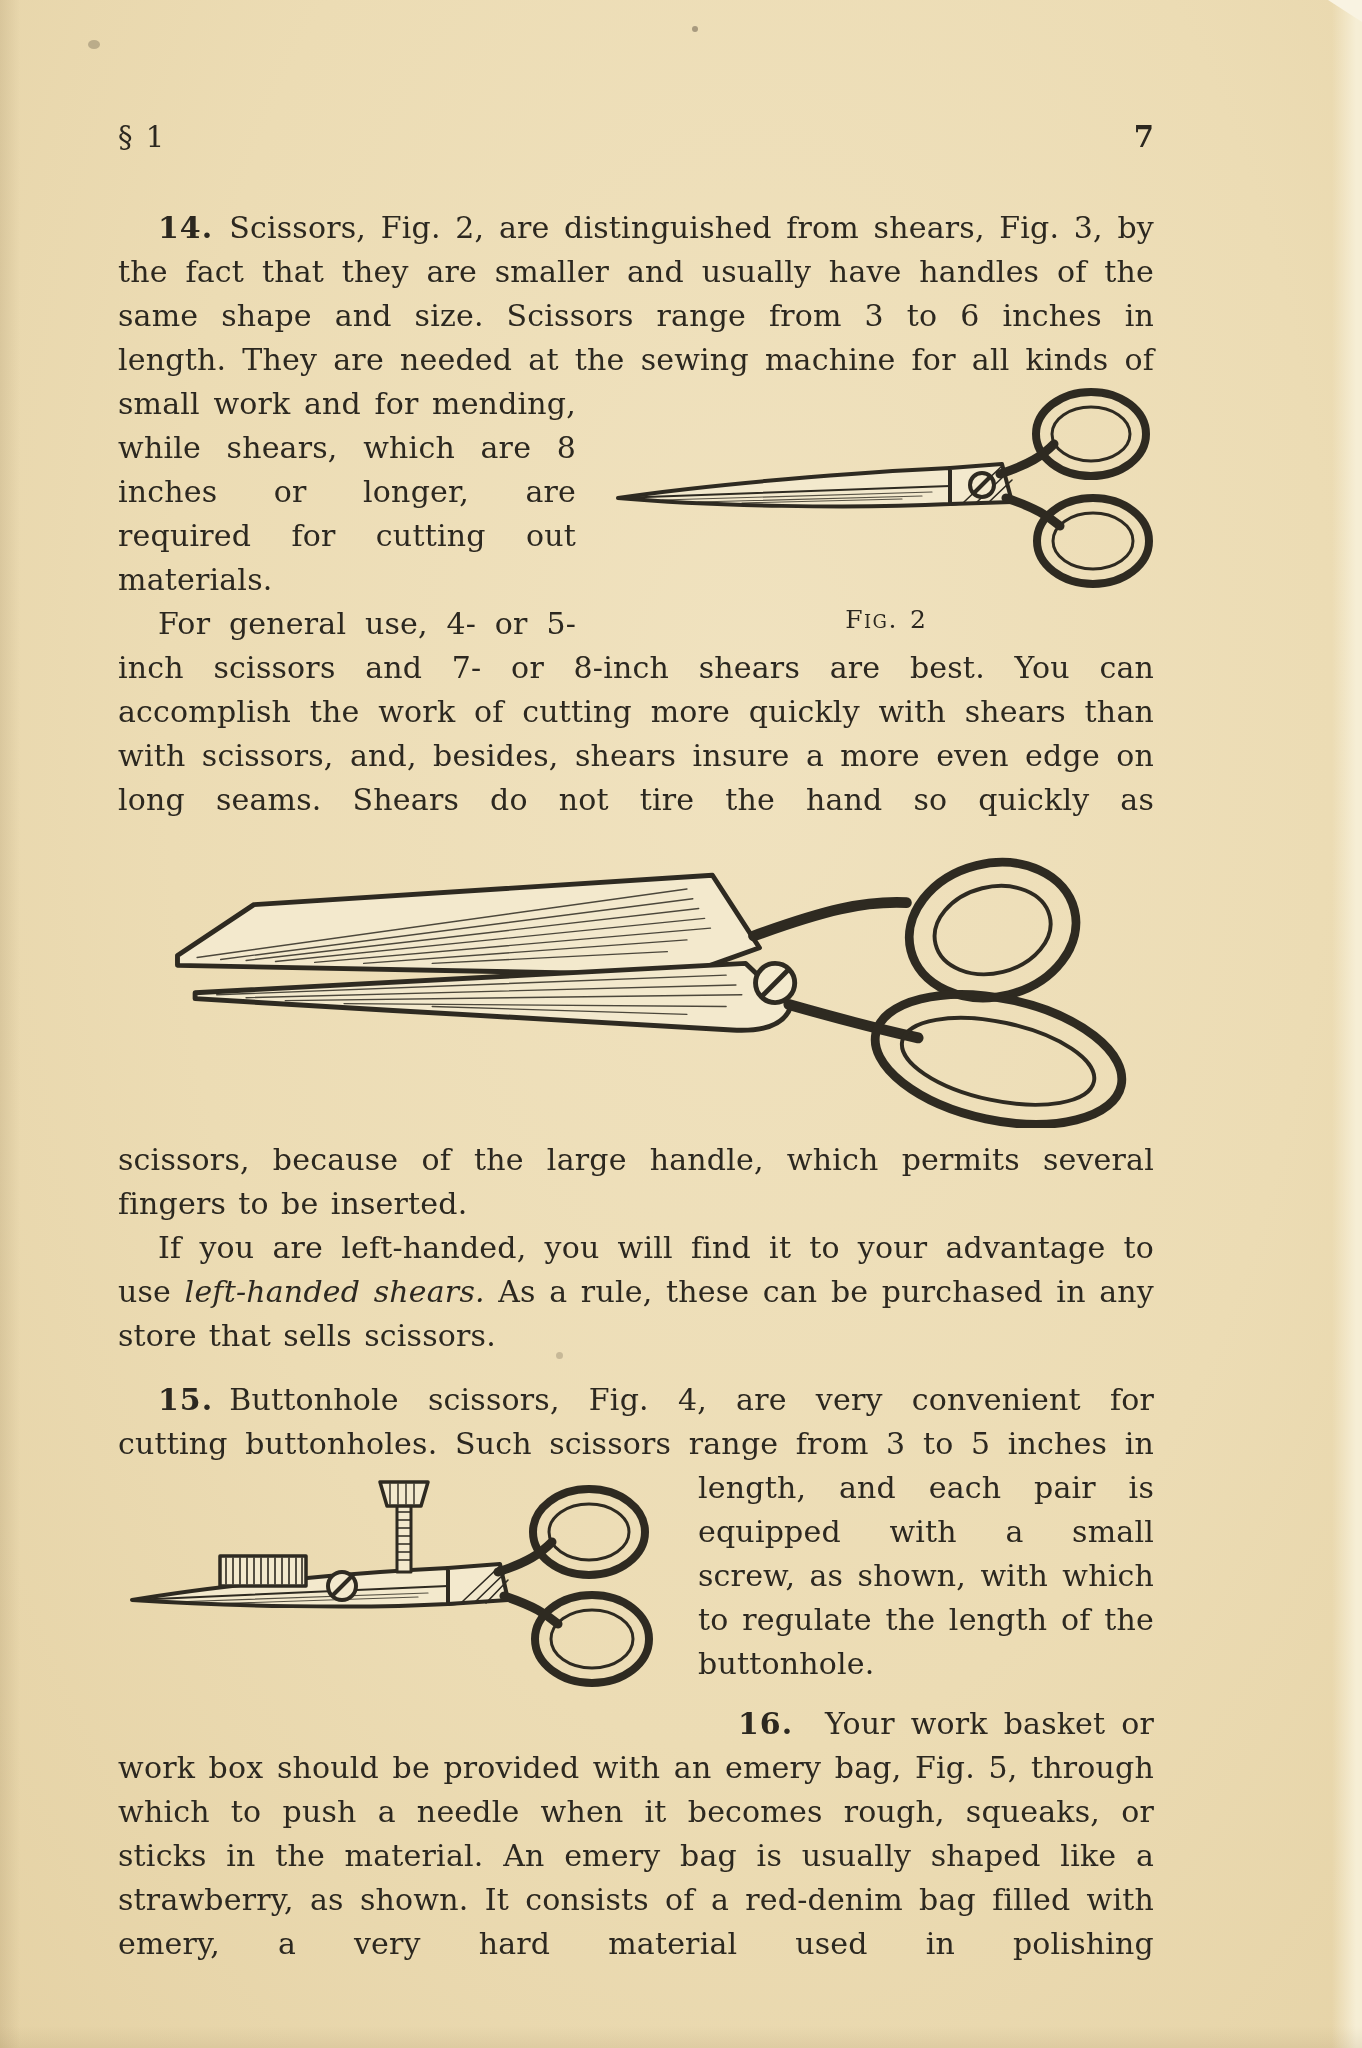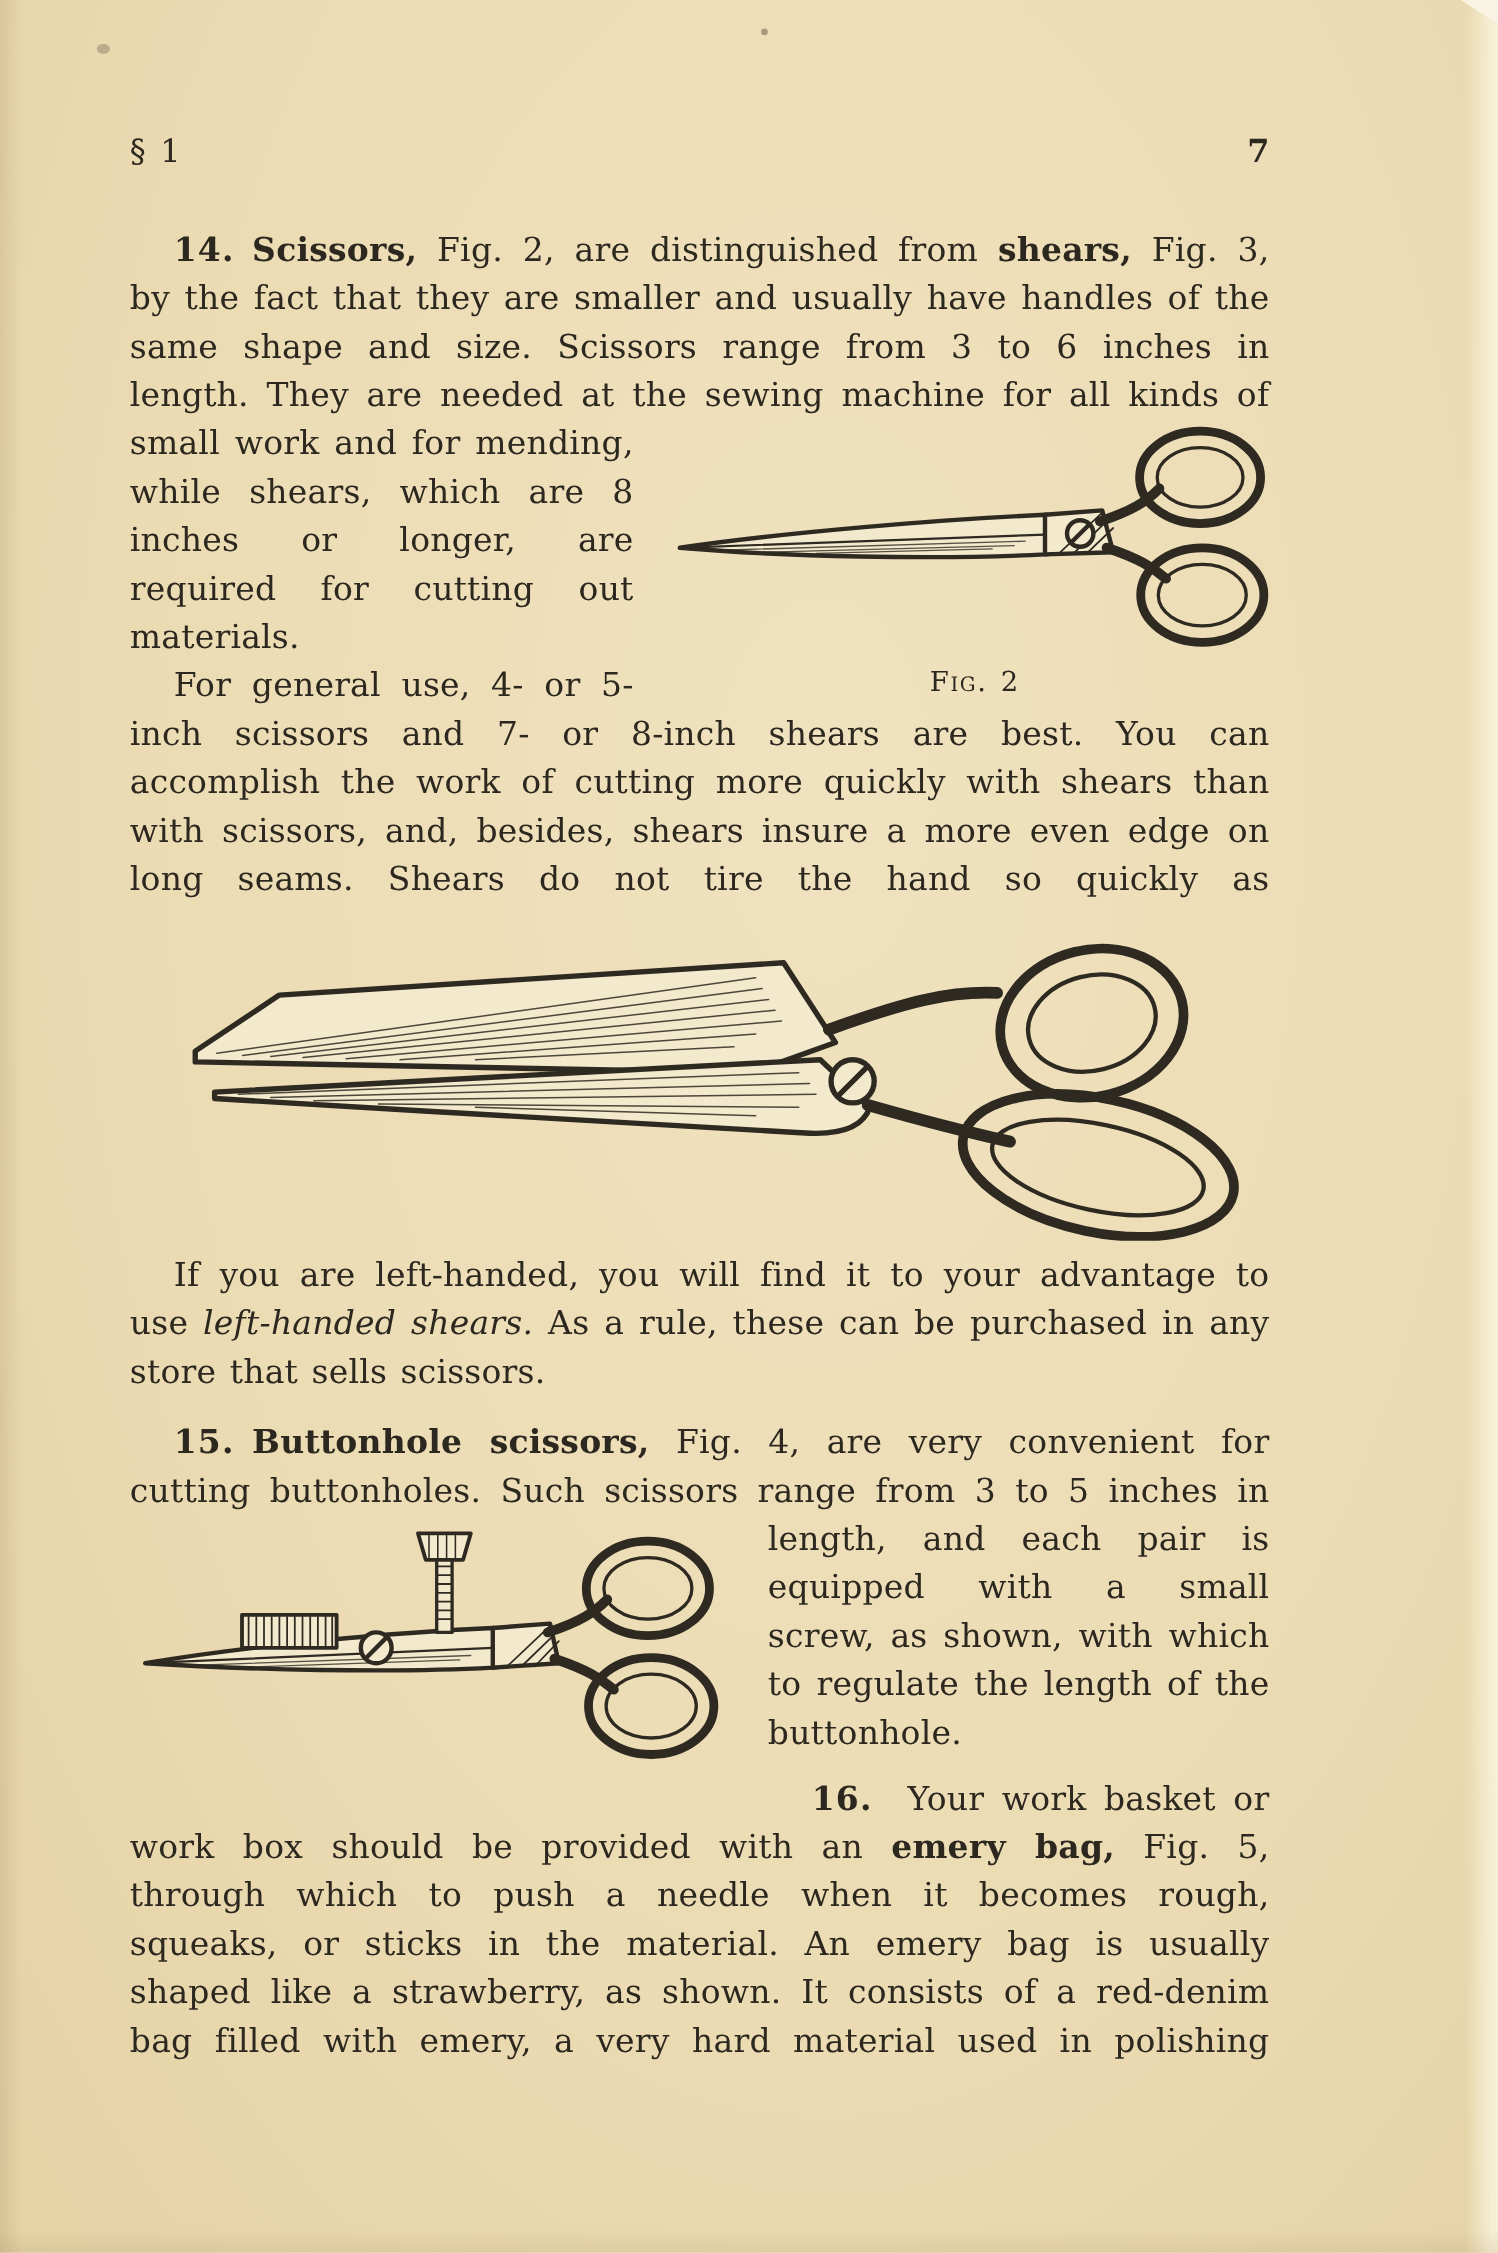--- a/index.html
+++ b/index.html
@@ -36,21 +36,21 @@
 
   .header { display:flex; justify-content:space-between; align-items:baseline; }
   .header .section  { font-size:29px; letter-spacing:2px; }
   .header .title    { flex:1; text-align:center; font-size:31px; letter-spacing:3.5px; white-space:nowrap; }
   .header .pagenum  { font-size:29px; font-weight:700; width:60px; text-align:right; }
 
   .body-text { margin-top:52px; font-size:30px; line-height:44px; text-align:justify; word-spacing:2.5px; letter-spacing:.2px; }
   .body-text p { margin:0; }
   p.indent { text-indent:40px; }
   .pnum { font-weight:700; letter-spacing:1px; margin-right:16px; }
-  .b { font-weight:700; }
+  .b { font-weight:400; }
   .i { font-style:italic; }
   .j-last { text-align-last: justify; }
 
   
   .fig { display:block; }
   .fig .cap { display:block; text-align:center; font-size:25px; letter-spacing:1.5px; font-variant:small-caps; margin-top:6px; }
   .fig2-float { float:right; width:552px; height:252px; margin:4px 0 6px 26px; }
   .fig2-float .cap { width:74%; margin-left:60px; }
   .fig4-float { float:left; width:556px; height:262px; margin:10px 24px 4px 0; }
   .fig4-float .cap { width:74%; margin-left:30px; }
@@ -118,20 +118,23 @@
             <path d="M628,100 C700,74 740,64 784,66" stroke-width="11"></path>
             <ellipse cx="872" cy="94" rx="86" ry="68" stroke-width="9" transform="rotate(-14 872 94)"></ellipse>
             <ellipse cx="872" cy="94" rx="60" ry="44" stroke-width="4" transform="rotate(-14 872 94)"></ellipse>
             <path d="M664,170 C720,186 760,196 796,204" stroke-width="11"></path>
             <ellipse cx="878" cy="226" rx="128" ry="62" stroke-width="9" transform="rotate(12 878 226)"></ellipse>
             <ellipse cx="878" cy="228" rx="100" ry="40" stroke-width="4" transform="rotate(12 878 226)"></ellipse>
           </g>
         </svg>
       </div>
 
+      <p>
+        <span>scissors, because of the large handle, which permits several fingers to be inserted.</span>
+      </p>
 
       <p class="indent">
         <span>If you are left-handed, you will find it to your advantage to use </span><span class="i">left-handed shears.</span><span>  As a rule, these can be purchased in any store that sells scissors.</span>
       </p>
 
       <p class="indent" style="margin-top:20px;">
         <span class="pnum">15.</span><span class="b">Buttonhole scissors,</span><span> Fig. 4, are very convenient for cutting buttonholes.  Such scissors range from 3 to 5 inches in </span><span class="fig fig4-float">
             <svg class="illu" width="545" height="218" viewBox="0 0 545 218">
               <g stroke="#2e2a21" fill="none" stroke-linejoin="round" stroke-linecap="round">
                 <path d="M14,124 C108,108 240,96 330,92 L378,98 L382,122 L330,128 C240,133 106,130 14,124 Z" fill="#f3e9cd" stroke-width="4"></path>

